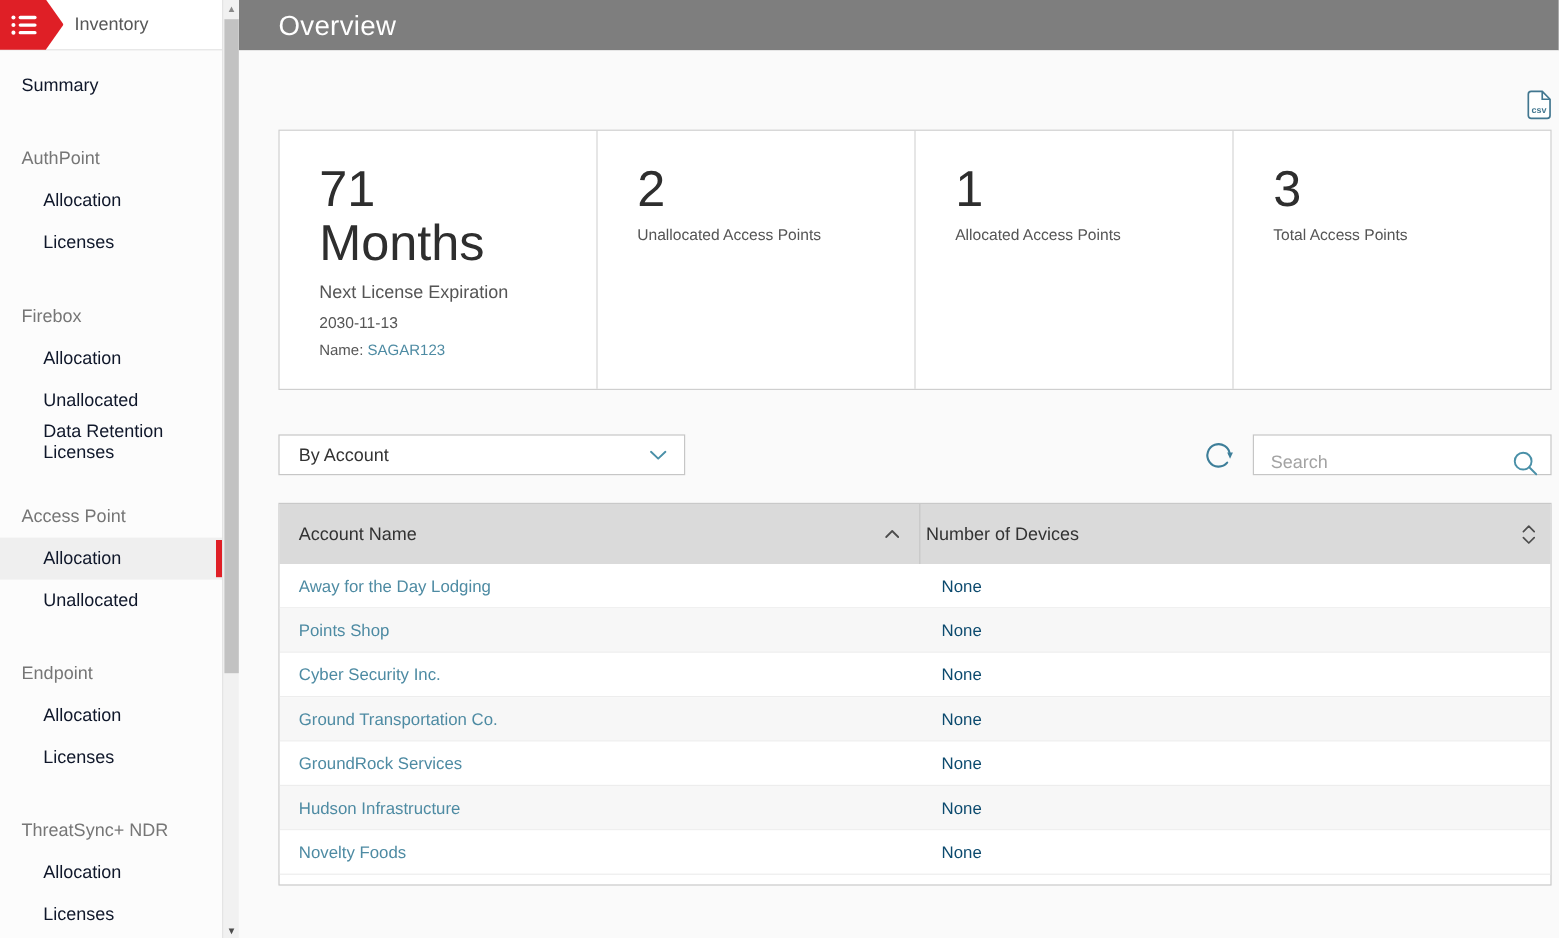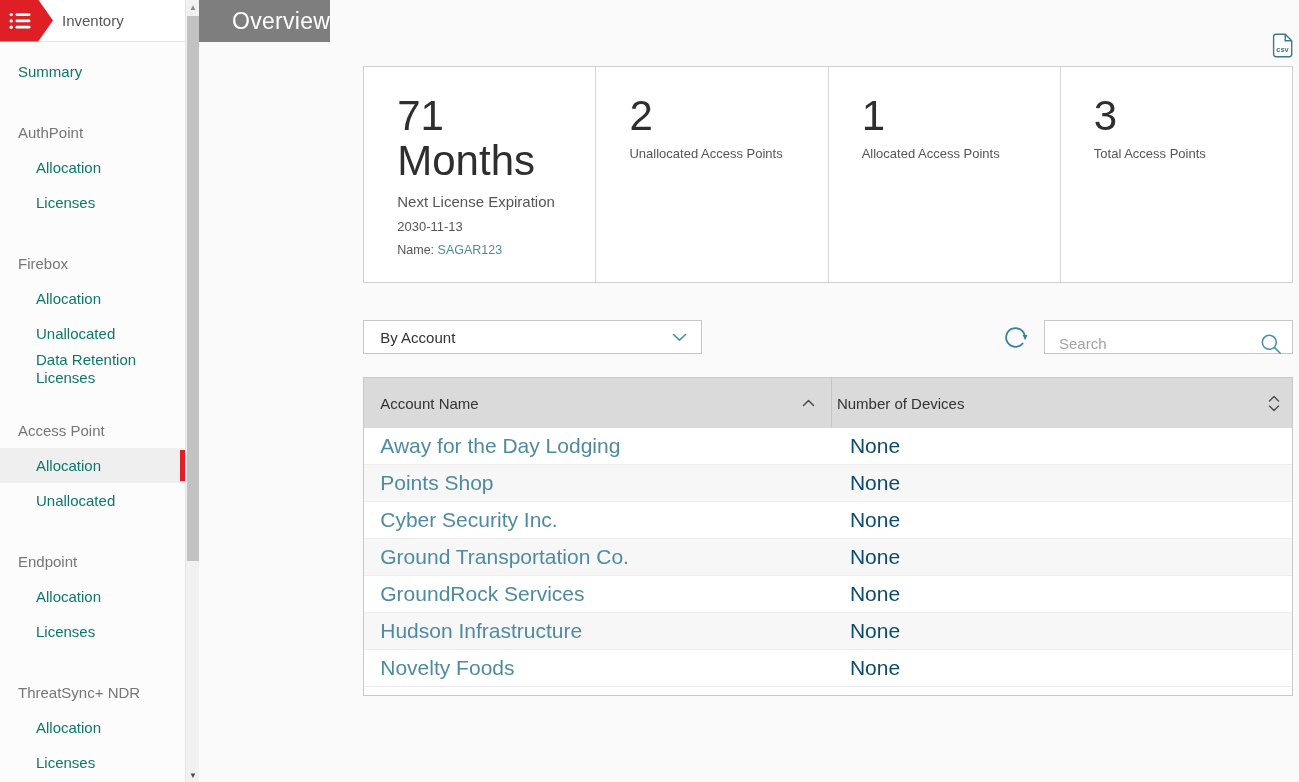--- a/index.html
+++ b/index.html
@@ -7,33 +7,33 @@
   .app { display:flex; width:1299px; height:782px; }
 
   
   .sidebar { position:relative; width:199px; height:782px; background:#fcfcfc; flex:0 0 199px; }
   .sb-content { position:absolute; left:0; top:0; width:185px; height:782px; background:#fcfcfc; }
   .sb-header { height:42px; background:#ffffff; border-bottom:1px solid #e3e3e3; display:flex; align-items:center; }
   .pennant { width:53px; height:42px; background:#df1f26; clip-path:polygon(0 0,72% 0,100% 50%,72% 100%,0 100%); display:flex; align-items:center; cursor:pointer; flex:0 0 53px; }
   .pennant svg { margin-left:9px; }
   .sb-title { margin-left:9px; font-size:15px; color:#575757; }
   .sb-nav { padding-top:12px; }
-  .sb-item { min-height:35px; display:flex; align-items:center; padding-left:36px; padding-right:16px; font-size:15px; color:#0f766e; line-height:18px; cursor:pointer; position:relative; }
+  .sb-item { min-height:35px; display:flex; align-items:center; padding-left:36px; padding-right:16px; font-size:15px; color:#0f172a; line-height:18px; cursor:pointer; position:relative; }
   .sb-top { padding-left:18px; }
   .sb-section { min-height:35px; display:flex; align-items:center; padding-left:18px; font-size:15px; color:#767676; margin-top:26px; }
   .sb-item.selected { background:#efefef; }
   .sb-item.selected::after { content:""; position:absolute; right:0; top:2px; bottom:2px; width:5px; background:#df1f26; }
   .sb-scrollbar { position:absolute; right:0; top:0; width:14px; height:782px; background:#f1f1f1; border-left:1px solid #e4e4e4; }
   .sb-arrow { position:absolute; left:0; width:14px; height:14px; font-size:8px; color:#8a8a8a; display:flex; align-items:center; justify-content:center; cursor:pointer; }
   .sb-arrow.up { top:0; }
   .sb-arrow.down { bottom:0; color:#4c4c4c; }
   .sb-thumb { position:absolute; left:1px; top:16px; width:12px; height:545px; background:#c2c2c2; cursor:pointer; }
 
   
-  .main { flex:1; display:flex; flex-direction:row; height:782px; min-width:0; }
+  .main { flex:1; display:flex; flex-direction:column; height:782px; min-width:0; }
   .topbar { height:42px; background:#7e7e7e; display:flex; align-items:center; padding-left:33px; flex:0 0 42px; }
   .topbar h1 { font-size:23px; font-weight:400; color:#ffffff; letter-spacing:.3px; }
   .content { flex:1; background:#fafafa; padding:0 6px 0 33px; overflow:hidden; }
 
   .csv-row { display:flex; justify-content:flex-end; margin-top:32px; height:26px; }
   .csv-btn { background:none; border:none; cursor:pointer; padding:0; line-height:0; }
 
   .card { margin-top:8px; background:#ffffff; border:1px solid #cfcfcf; }
   .card-header { height:45px; border-bottom:1px solid #cfcfcf; display:flex; align-items:center; padding-left:32px; gap:15px; }
   .card-title { font-size:15px; color:#555555; }
@@ -53,21 +53,21 @@
   .refresh-btn { background:none; border:none; cursor:pointer; padding:0; line-height:0; }
   .search-box { width:249px; height:34px; background:#ffffff; border:1px solid #c6c6c6; display:flex; align-items:center; padding:13px 10px 0 14px; }
   .search-box input { border:none; outline:none; flex:1; font-size:15px; color:#333; background:transparent; font-family:"Liberation Sans", sans-serif; min-width:0; }
   .search-box input::placeholder { color:#a3a3a3; }
 
   .table { margin-top:23px; border:1px solid #c9c9c9; border-top:1px solid #c9c9c9; background:#fff; height:319px; overflow:hidden; }
   .thead { display:flex; height:50px; background:#dadada; align-items:stretch; font-size:15px; color:#333333; }
   .th { display:flex; align-items:center; justify-content:space-between; cursor:pointer; }
   .th1 { width:50.3%; padding-left:16px; padding-right:16px; }
   .th2 { flex:1; padding-left:5px; padding-right:12px; border-left:1px solid #c6c6c6; }
-  .tr { display:flex; height:37px; align-items:center; border-bottom:1px solid #ededed; font-size:21px; background:#ffffff; }
+  .tr { display:flex; height:37px; align-items:center; border-bottom:1px solid #ededed; font-size:14px; background:#ffffff; }
   .tr:nth-child(even) { background:#f7f7f7; }
   .td1 { width:50.3%; padding-left:16px; }
   .td2 { flex:1; padding-left:19px; color:#0c4a6e; }
 </style>
 </head>
 <body>
 
 <div class="app">
 
   <aside class="sidebar">

